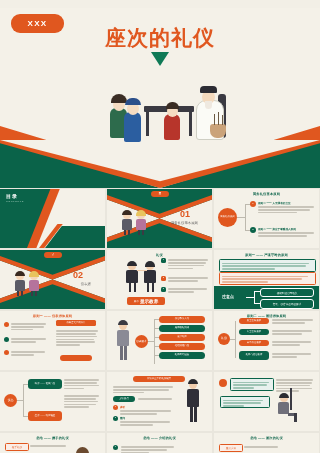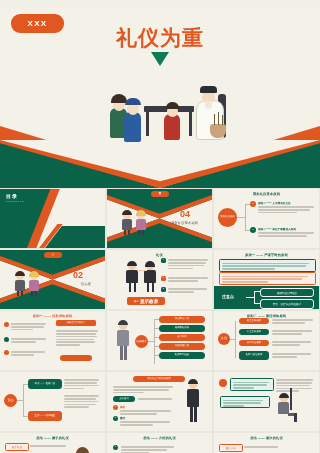--- a/index.html
+++ b/index.html
@@ -121,21 +121,21 @@
 <body>
 
 <div class="page">
 
   <div class="hero">
     <div class="hero-bg-green"></div>
     <div class="hero-bg-orange"></div>
     <div class="hero-bg-cream"></div>
 
     <div class="xxx-badge">XXX</div>
-    <div class="hero-title1">礼仪为重</div>
+    <div class="hero-title1">座次的礼仪</div>
     <div class="hero-title2-wrap">
       <span class="tri"></span>
     </div>
 
     <div class="illus">
       <div class="il desk"></div>
         <div class="il desk-leg1"></div>
         <div class="il desk-leg2"></div>
       <div class="il chair"></div>
       <div class="il sage-robe"></div>
@@ -183,21 +183,21 @@
         <div class="p-leg" style="left:3px;top:19px;height:5px;"></div>
           <div class="p-leg" style="left:7px;top:19px;height:5px;"></div>
       </div>
       <div class="person" style="left:28px;top:22px;width:12px;height:24px;">
         <div class="p-head" style="left:2px;top:0;width:8px;height:8px;background:#f5d6b8;"></div>
         <div class="p-head" style="left:1px;top:-1px;width:10px;height:6px;background:#e8c45e;border-radius:5px 5px 0 0;"></div>
         <div class="p-body" style="left:1px;top:8px;width:10px;height:11px;background:#b5739c;"></div>
         <div class="p-leg" style="left:3px;top:19px;height:5px;"></div>
           <div class="p-leg" style="left:7px;top:19px;height:5px;"></div>
       </div>
-      <div class="chap-num">04</div>
+      <div class="chap-num">01</div>
       <div class="chap-sub">商务礼仪基本原则</div>
     </div>
 
     <div class="slide">
       <div class="s-title">商务礼仪基本原则</div>
       <div class="circ-or" style="left:4px;top:19px;width:19px;height:19px;">
         <div class="lbl">商务礼仪原则</div>
       </div>
       <div class="connector" style="left:23px;top:28px;width:8px;height:.5px;"></div>
       <div class="connector" style="left:31px;top:15px;width:.5px;height:26px;"></div>

